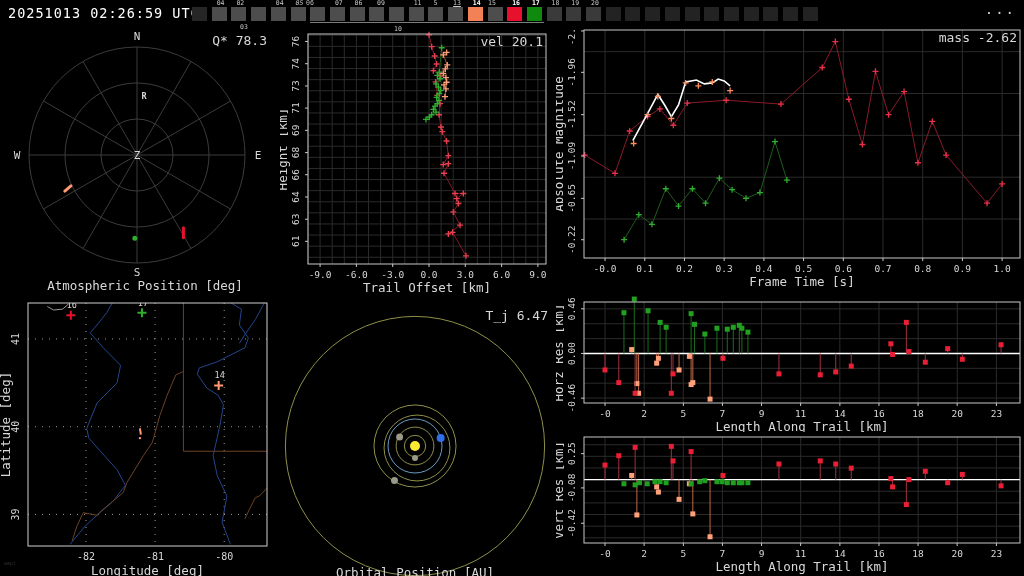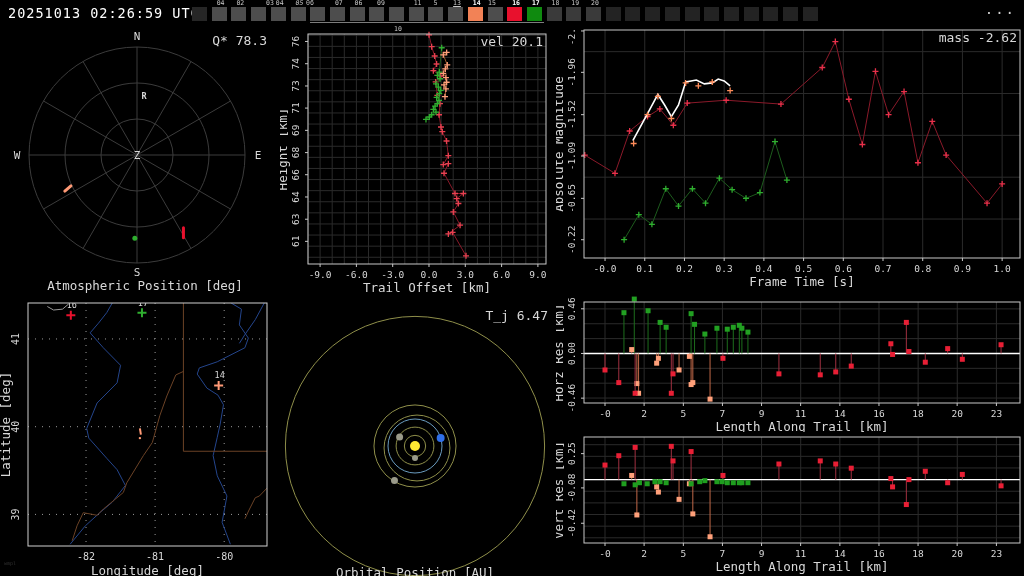--- a/index.html
+++ b/index.html
@@ -29,21 +29,21 @@
 <div id="app">
   <header>
     <div class="ts">20251013 02:26:59 UTC</div>
     <div id="boxes">
         <div class="box" style="left: 192px; background: rgb(38, 38, 38);"></div>
         <div class="box" style="left: 211.7px; background: rgb(77, 77, 77);"></div>
         <span class="boxnum" style="left: 216.7px;">04</span>
         <div class="box" style="left: 231.4px; background: rgb(77, 77, 77);"></div>
         <span class="boxnum" style="left: 236.4px;">02</span>
         <div class="box" style="left: 251.1px; background: rgb(77, 77, 77);"></div>
-        <span class="boxnum" style="left: 266px;">03</span>
+        <span class="boxnum" style="left: 240px; margin-top: 24px;">03</span>
         <div class="box" style="left: 270.8px; background: rgb(77, 77, 77);"></div>
         <span class="boxnum" style="left: 275.8px;">04</span>
         <div class="box" style="left: 290.5px; background: rgb(77, 77, 77);"></div>
         <span class="boxnum" style="left: 295.5px; font-style: italic;">05</span>
         <div class="box" style="left: 310.2px; background: rgb(77, 77, 77);"></div>
         <span class="boxnum" style="left: 306px; font-family: Liberation Mono, monospace;">06</span>
         <div class="box" style="left: 329.9px; background: rgb(77, 77, 77);"></div>
         <span class="boxnum" style="left: 334.9px;">07</span>
         <div class="box" style="left: 349.6px; background: rgb(77, 77, 77);"></div>
         <span class="boxnum" style="left: 354.6px;">06</span>

